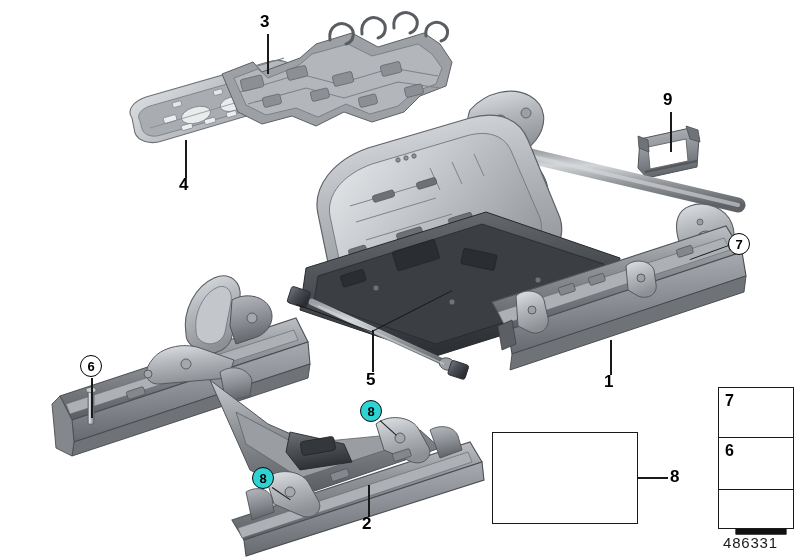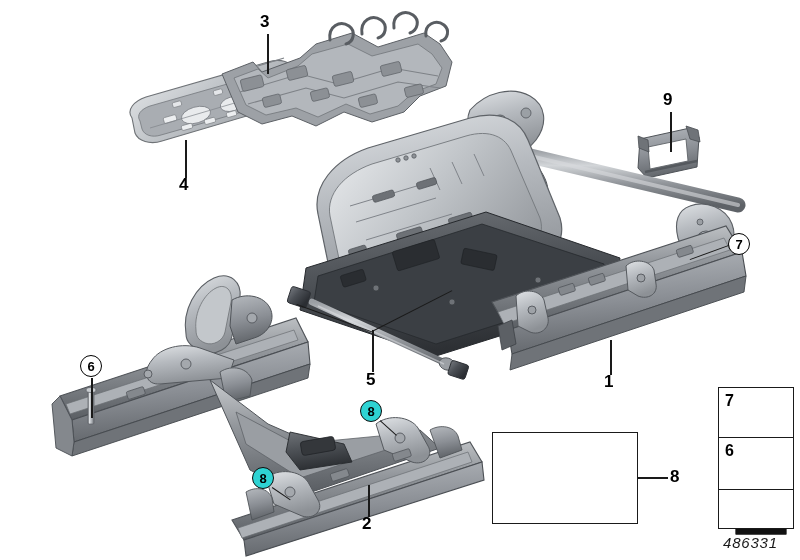--- a/index.html
+++ b/index.html
@@ -463,15 +463,15 @@
   <div class="circle-callout" style="left:728px; top:233px;">
     <span>7</span>
   </div>
   <div class="circle-callout hl" style="left:360px; top:400px;">
     <span>8</span>
   </div>
   <div class="circle-callout hl" style="left:252px; top:467px;">
     <span>8</span>
   </div>
 
-  <div class="partnum" style="left:723px; top:534px;font-style:italic;">486331</div>
+  <div class="partnum" style="left:723px; top:534px;">486331</div>
 
 </div>
 
 </body></html>

